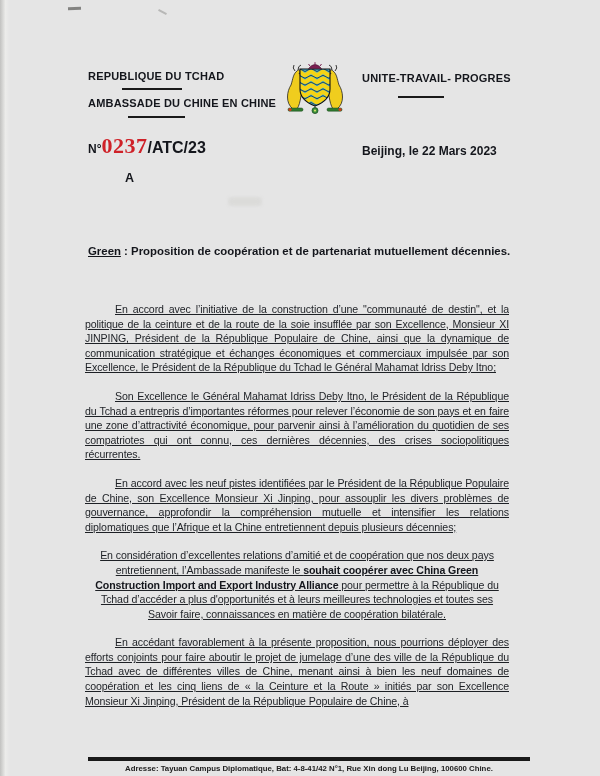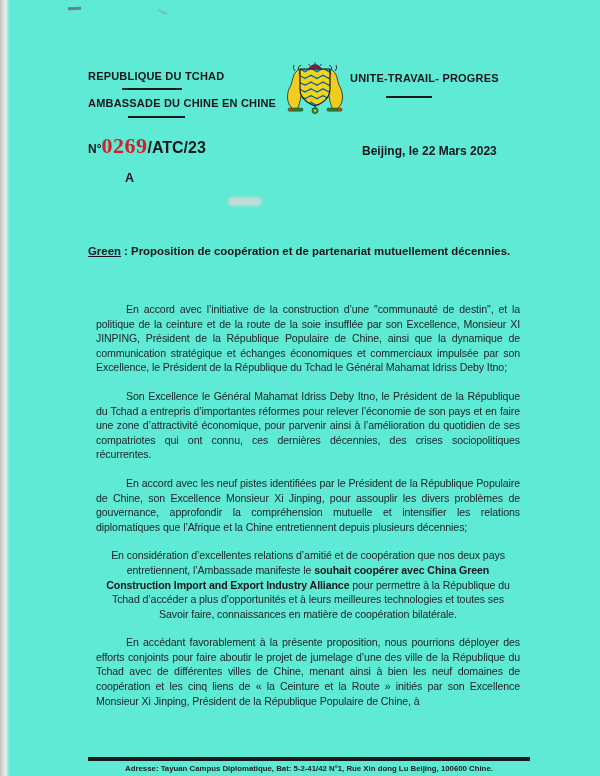--- a/index.html
+++ b/index.html
@@ -4,38 +4,38 @@
 <style>
   html,body{margin:0;padding:0;}
   body{
     width:600px;height:776px;
     background:#fbfbf8;
     font-family:"Liberation Sans","DejaVu Sans",sans-serif;
     color:#1d2025;
     position:relative;
     overflow:hidden;
   }
-  .page{position:absolute;inset:0;background:#5eead4;}
+  .page{position:absolute;inset:0;background:#e5e5e5;}
 
   
   .scan-edge{position:absolute;left:0;top:0;width:10px;height:776px;
     background:linear-gradient(to right,#c2c2c0,#ececea 55%,rgba(252,252,250,0));}
   .scan-mark-1{position:absolute;left:68px;top:7px;width:13px;height:3px;background:#6a6a68;opacity:.8;transform:rotate(-2deg);}
   .scan-mark-2{position:absolute;left:158px;top:11px;width:9px;height:2px;background:#9a9a98;opacity:.6;transform:rotate(28deg);}
   .scan-smudge{position:absolute;left:228px;top:197px;width:34px;height:9px;background:#d9d9d7;border-radius:4px;filter:blur(1.5px);opacity:.8;}
 
   
   .org-block{position:absolute;left:88px;top:70px;width:200px;}
   .org-line{font-weight:bold;font-size:11px;letter-spacing:.2px;color:#14161c;}
   .rule{height:2px;background:#1a1a1a;}
   .rule-1{width:60px;margin:6px 0 7px 34px;}
   .rule-2{width:57px;margin:7px 0 0 40px;}
   .org-line2{margin-top:0;}
   .emblem{position:absolute;left:282px;top:62px;}
-  .motto-block{position:absolute;left:350px;top:72px;width:160px;}
+  .motto-block{position:absolute;left:362px;top:72px;width:160px;}
   .motto{font-weight:bold;font-size:11px;letter-spacing:.2px;color:#14161c;}
   .rule-3{width:46px;margin:12px 0 0 36px;}
 
   
   .ref-line{position:absolute;left:88px;top:136px;display:flex;align-items:baseline;}
   .ref-prefix{font-weight:bold;font-size:12px;color:#14161c;}
   .ref-number{font-family:"Liberation Serif","DejaVu Serif",serif;font-weight:bold;font-size:22px;color:#cf2128;letter-spacing:.5px;line-height:20px;}
   .ref-suffix{font-weight:bold;font-size:16px;color:#14161c;}
   .dateline{position:absolute;left:362px;top:144px;font-weight:bold;font-size:12px;color:#14161c;}
 
@@ -44,22 +44,22 @@
   .recipient-block{position:absolute;left:88px;top:200px;width:430px;}
   .recipient-name{font-weight:bold;font-size:11.5px;line-height:15px;color:#14161c;}
   .recipient-org{font-weight:bold;font-size:11.5px;line-height:15px;color:#14161c;}
 
   
   .subject{position:absolute;left:88px;top:243px;width:428px;
     font-weight:bold;font-size:11.4px;line-height:16px;color:#14161c;}
   .subject-label{text-decoration:underline;}
 
   
-  .body-text{position:absolute;left:96px;top:302px;width:424px;height:456px;overflow:hidden;
-    font-size:10.6px;line-height:14.6px;letter-spacing:-0.1px;color:#1d2025;}
+  .body-text{position:absolute;left:85px;top:302px;width:424px;height:456px;overflow:hidden;
+    font-size:10.6px;line-height:14.6px;letter-spacing:-0.1px;color:#1d2025;text-decoration:underline;}
   .body-text p{margin:0 0 14px 0;}
   .para-justify{text-align:justify;text-indent:30px;}
   .para-left{text-align:center;text-indent:0;}
   .seg-bold{font-weight:bold;color:#14161c;}
 
   
   .footer-bar{position:absolute;left:88px;top:757px;width:442px;height:4px;background:#191919;}
   .footer-address{position:absolute;left:78px;top:764px;width:462px;text-align:center;
     font-weight:bold;font-size:7.8px;letter-spacing:0;color:#222;white-space:nowrap;}
 </style>
@@ -128,36 +128,36 @@
     <circle cx="33" cy="48.6" r="1.1" fill="#cfe06a"></circle>
   </svg>
 
   <div class="motto-block">
     <div class="motto">UNITE-TRAVAIL- PROGRES</div>
     <div class="rule rule-3"></div>
   </div>
 
   <div class="ref-line">
     <span class="ref-prefix">N°</span>
-    <span class="ref-number">0269</span>
+    <span class="ref-number">0237</span>
     <span class="ref-suffix">/ATC/23</span>
   </div>
 
   <div class="dateline">Beijing, le 22 Mars 2023</div>
 
   <div class="recipient-intro">A</div>
 
   <div class="subject">
     <span class="subject-label">Green</span><span> : </span><span>Proposition de coopération et de partenariat mutuellement décennies.</span>
   </div>
 
   <div class="body-text">
     <p class="para-justify">En accord avec l’initiative de la construction d’une "communauté de destin", et la politique de la ceinture et de la route de la soie insufflée par son Excellence, Monsieur XI JINPING, Président de la République Populaire de Chine, ainsi que la dynamique de communication stratégique et échanges économiques et commerciaux impulsée par son Excellence, le Président de la République du Tchad le Général Mahamat Idriss Deby Itno;</p>
     <p class="para-justify">Son Excellence le Général Mahamat Idriss Deby Itno, le Président de la République du Tchad a entrepris d’importantes réformes pour relever l’économie de son pays et en faire une zone d’attractivité économique, pour parvenir ainsi à l’amélioration du quotidien de ses compatriotes qui ont connu, ces dernières décennies, des crises sociopolitiques récurrentes.</p>
     <p class="para-justify">En accord avec les neuf pistes identifiées par le Président de la République Populaire de Chine, son Excellence Monsieur Xi Jinping, pour assouplir les divers problèmes de gouvernance, approfondir la compréhension mutuelle et intensifier les relations diplomatiques que l’Afrique et la Chine entretiennent depuis plusieurs décennies;</p>
     <p class="para-left"><span>En considération d’excellentes relations d’amitié et de coopération que nos deux pays entretiennent, l’Ambassade manifeste le </span><span class="seg-bold">souhait coopérer avec China Green Construction Import and Export Industry Alliance</span><span> pour permettre à la République du Tchad d’accéder a plus d'opportunités et à leurs meilleures technologies et toutes ses Savoir faire, connaissances en matière de coopération bilatérale.</span></p>
     <p class="para-justify">En accédant favorablement à la présente proposition, nous pourrions déployer des efforts conjoints pour faire aboutir le projet de jumelage d’une des ville de la République du Tchad avec de différentes villes de Chine, menant ainsi à bien les neuf domaines de coopération et les cinq liens de « la Ceinture et la Route » initiés par son Excellence Monsieur Xi Jinping, Président de la République Populaire de Chine, à</p>
   </div>
 
   <div class="footer-bar"></div>
-  <div class="footer-address">Adresse: Tayuan Campus Diplomatique, Bat: 5-2-41/42 N°1, Rue Xin dong Lu Beijing, 100600 Chine.</div>
+  <div class="footer-address">Adresse: Tayuan Campus Diplomatique, Bat: 4-8-41/42 N°1, Rue Xin dong Lu Beijing, 100600 Chine.</div>
 
 </div>
 
 </body></html>

